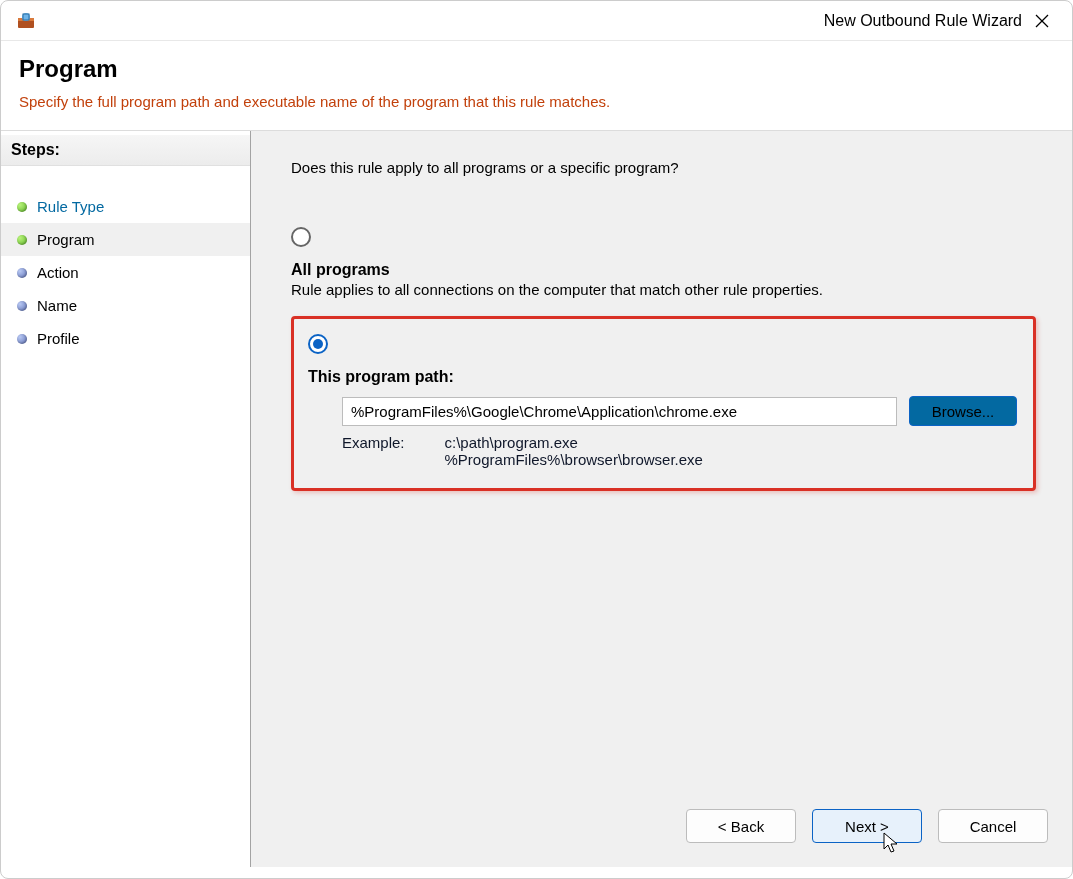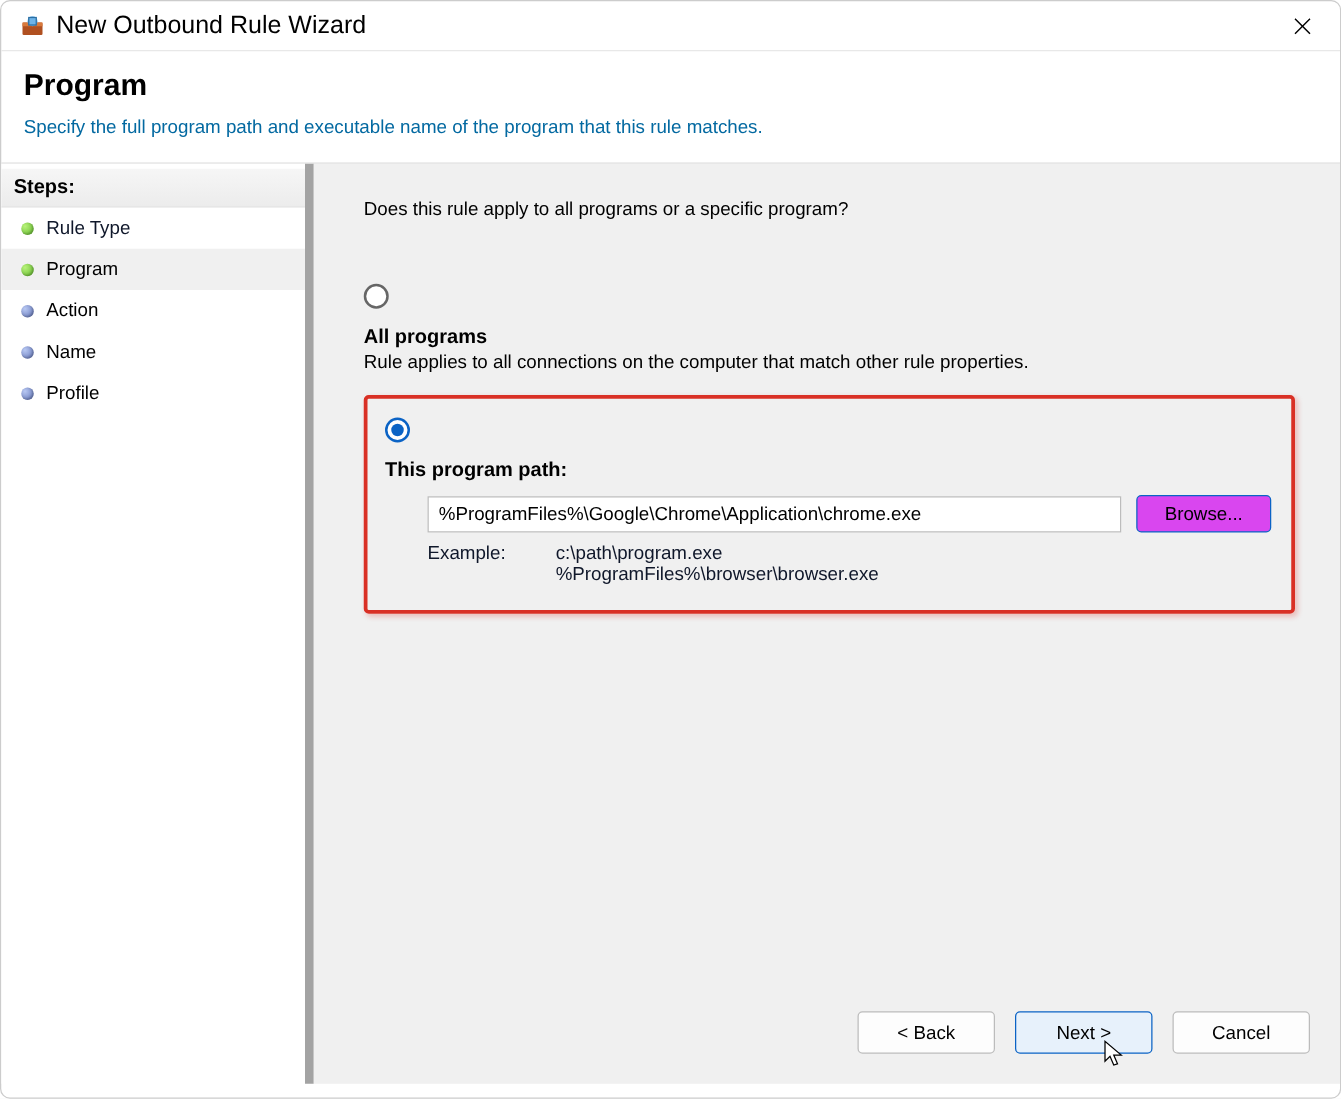--- a/index.html
+++ b/index.html
@@ -24,77 +24,78 @@
     align-items: center;
     padding: 0 10px 0 16px;
     border-bottom: 1px solid #e8e8e8;
   }
   .titlebar .app-icon {
     width: 18px; height: 18px;
     margin-right: 10px;
     display: inline-block;
   }
   .titlebar .title {
-    font-size: 20px;
+    font-size: 16px;
     flex: 1;
+    text-align: right;
   }
   .titlebar .close {
     width: 40px; height: 40px;
     display: flex; align-items: center; justify-content: center;
     cursor: pointer;
   }
   .titlebar .close svg { width: 14px; height: 14px; stroke: #000; stroke-width: 1.2; }
 
   
   .header {
     padding: 14px 18px 20px 18px;
   }
   .header h1 {
     margin: 0 0 10px 0;
     font-size: 24px;
     font-weight: 700;
   }
   .header .subtitle {
     font-size: 15px;
-    color: #0369a1;
+    color: #c2410c;
   }
 
   
   .main {
     display: flex;
     height: calc(100% - 40px - 100px);
     border-top: 1px solid #dcdcdc;
   }
 
   
   .steps {
     width: 250px;
     background: #fff;
-    border-right: 7px solid #a3a3a3;
+    border-right: 1px solid #a3a3a3;
     padding-top: 4px;
   }
   .steps-title {
     font-weight: 700;
     padding: 6px 10px 6px 10px;
     font-size: 16px;
     background: linear-gradient(#f6f6f6,#ececec);
     border-bottom: 1px solid #e0e0e0;
   }
   .step-item {
     display: flex;
     align-items: center;
     gap: 10px;
     padding: 8px 10px 8px 16px;
     font-size: 15px;
     cursor: default;
   }
   .step-item.current {
     background: #f0f0f0;
   }
-  .step-item.link { color: #0f172a; }
+  .step-item.link { color: #0369a1; margin-top: 24px; }
   .bullet {
     width: 10px; height: 10px; border-radius: 50%;
     display: inline-block;
     box-shadow: inset -1px -1px 2px rgba(0,0,0,.25);
   }
   .bullet.green { background: radial-gradient(circle at 30% 30%, #b8f27a, #5fb72a); }
   .bullet.blue  { background: radial-gradient(circle at 30% 30%, #b8c8f2, #5f72b7); }
 
   
   .content {
@@ -152,21 +153,21 @@
     background:#fff;
     font-family: inherit;
     font-size:15px;
     padding: 2px 8px;
   }
   .browse-btn {
     height:30px;
     min-width:108px;
     border:1px solid #0b63c5;
     border-radius:4px;
-    background:#d946ef;
+    background:#0369a1;
     font-size:15px;
     cursor:pointer;
   }
   .example {
     display:flex;
     gap: 40px;
     margin-left:34px;
     font-size:15px;
     color:#0f172a;
   }

